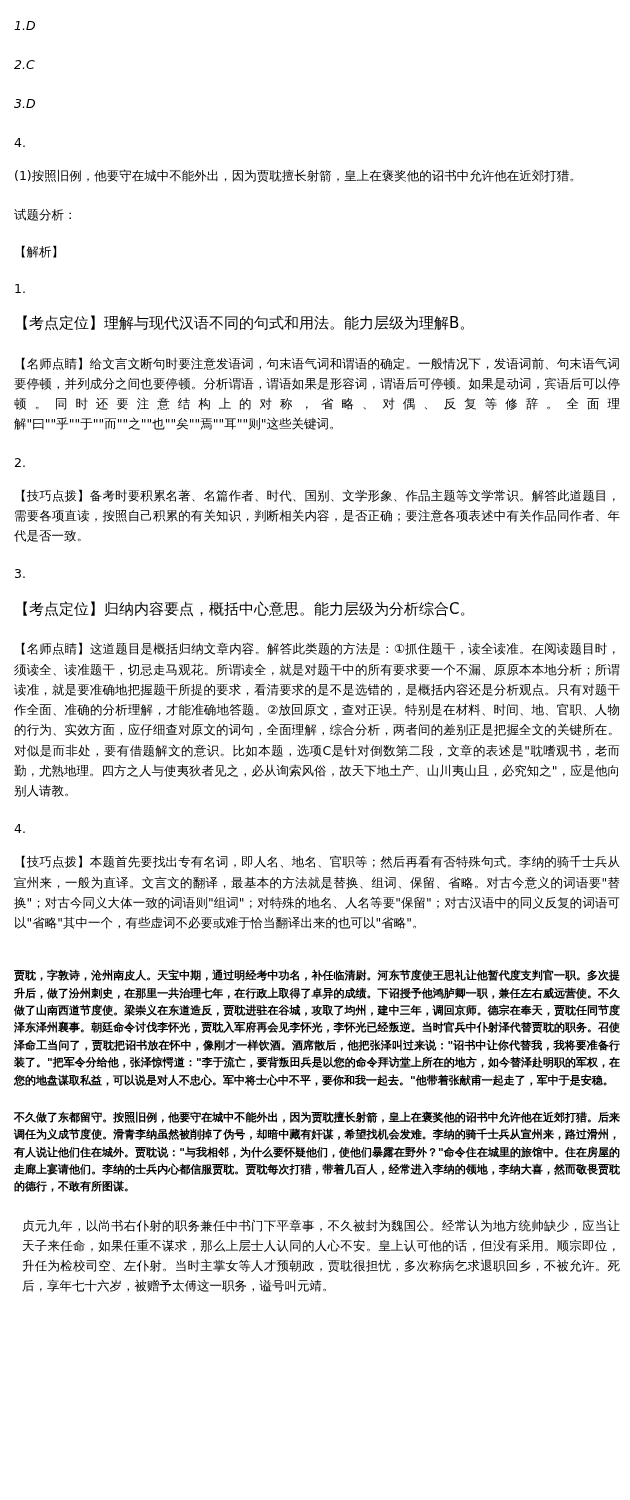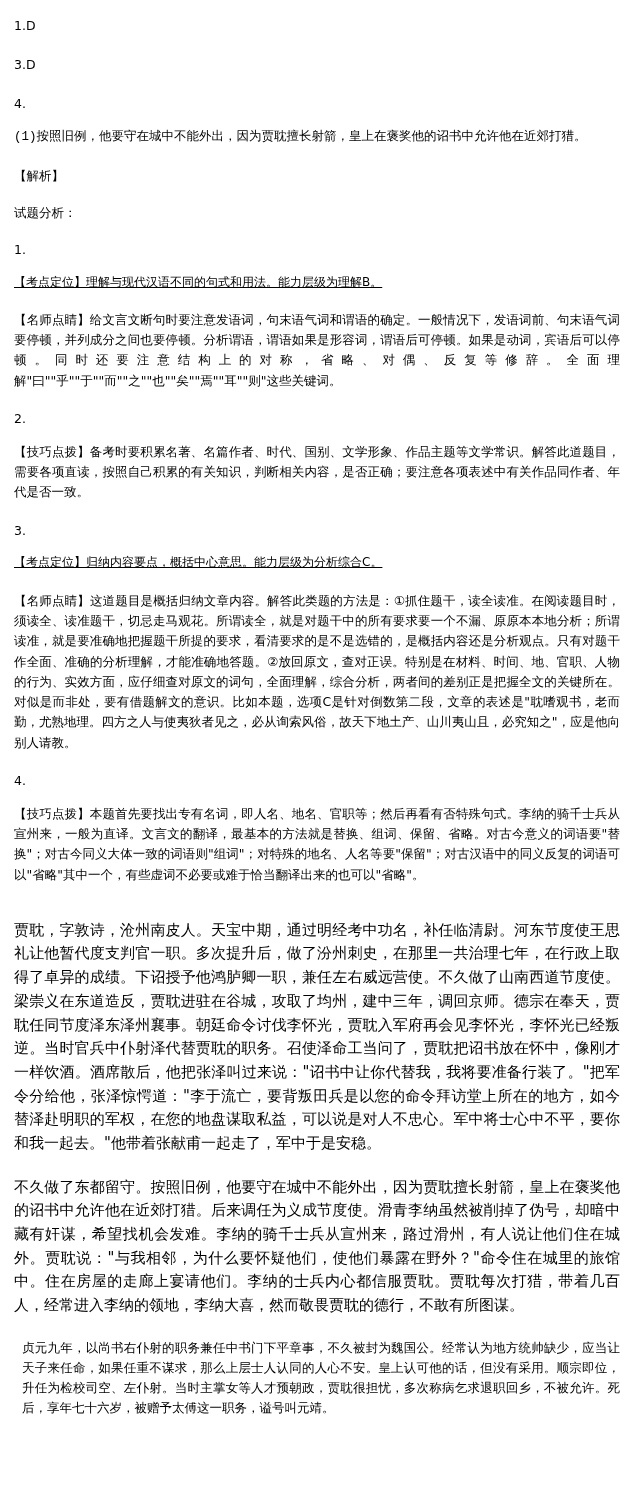--- a/index.html
+++ b/index.html
@@ -15,94 +15,95 @@
   .page {
     width: 630px;
     box-sizing: border-box;
     padding: 18px 10px 24px 10px;
   }
   .ans-line {
     font-size: 12.5px;
     line-height: 1.35;
     margin: 0 0 22px 0;
     padding-left: 4px;
+    font-style: italic;
   }
   .num-head {
     font-size: 12.5px;
     line-height: 1.35;
     margin: 0 0 14px 0;
     padding-left: 4px;
   }
   .para {
     font-size: 12.5px;
     line-height: 1.6;
     margin: 0 0 14px 0;
     padding-left: 4px;
     text-align: justify;
     text-justify: inter-ideograph;
-    font-family: Liberation Mono, monospace;
   }
   .section-head {
     font-size: 12.5px;
     line-height: 1.4;
     margin: 0 0 20px 0;
     padding-left: 4px;
     font-weight: normal;
   }
   .label-block {
-    font-size: 12px;
+    font-size: 15px;
     line-height: 1.62;
     margin: 0 0 18px 0;
     padding-left: 4px;
     text-align: justify;
     text-justify: inter-ideograph;
-    text-decoration: underline;
   }
   .label-block-lg {
     font-size: 12.5px;
     line-height: 1.62;
     margin: 0 0 20px 0;
     padding-left: 4px;
     text-align: justify;
     text-justify: inter-ideograph;
   }
   .spacer-sm { height: 6px; }
   .spacer-md { height: 14px; }
   .trans-para {
     font-size: 12.5px;
     line-height: 1.6;
     margin: 0 0 18px 8px;
     padding-left: 4px;
     text-align: justify;
     text-justify: inter-ideograph;
   }
   .trans-para-big {
-    font-size: 15px;
+    font-size: 11px;
     line-height: 1.58;
     margin: 0 0 20px 0;
     padding-left: 4px;
     text-align: justify;
     text-justify: inter-ideograph;
+    font-weight: bold;
   }
 </style>
 </head>
 <body>
 
 <div class="page">
 
   <div class="ans-line">1.D</div>
+  <div class="ans-line">2.C</div>
   <div class="ans-line">3.D</div>
 
   <div class="num-head">4.</div>
   <div class="para">(1)按照旧例，他要守在城中不能外出，因为贾耽擅长射箭，皇上在褒奖他的诏书中允许他在近郊打猎。</div>
 
   <div class="spacer-sm"></div>
 
+  <div class="section-head">试题分析：</div>
   <div class="section-head">【解析】</div>
-  <div class="section-head">试题分析：</div>
 
   <div class="num-head">1.</div>
   <div class="label-block">【考点定位】理解与现代汉语不同的句式和用法。能力层级为理解B。</div>
   <div class="label-block-lg">【名师点睛】给文言文断句时要注意发语词，句末语气词和谓语的确定。一般情况下，发语词前、句末语气词要停顿，并列成分之间也要停顿。分析谓语，谓语如果是形容词，谓语后可停顿。如果是动词，宾语后可以停顿。同时还要注意结构上的对称，省略、对偶、反复等修辞。全面理解"曰""乎""于""而""之""也""矣""焉""耳""则"这些关键词。</div>
 
   <div class="num-head">2.</div>
   <div class="label-block-lg">【技巧点拨】备考时要积累名著、名篇作者、时代、国别、文学形象、作品主题等文学常识。解答此道题目，需要各项直读，按照自己积累的有关知识，判断相关内容，是否正确；要注意各项表述中有关作品同作者、年代是否一致。</div>
 
   <div class="num-head">3.</div>
   <div class="label-block">【考点定位】归纳内容要点，概括中心意思。能力层级为分析综合C。</div>

